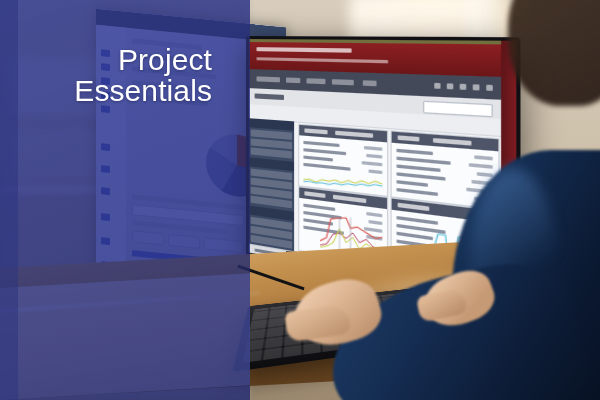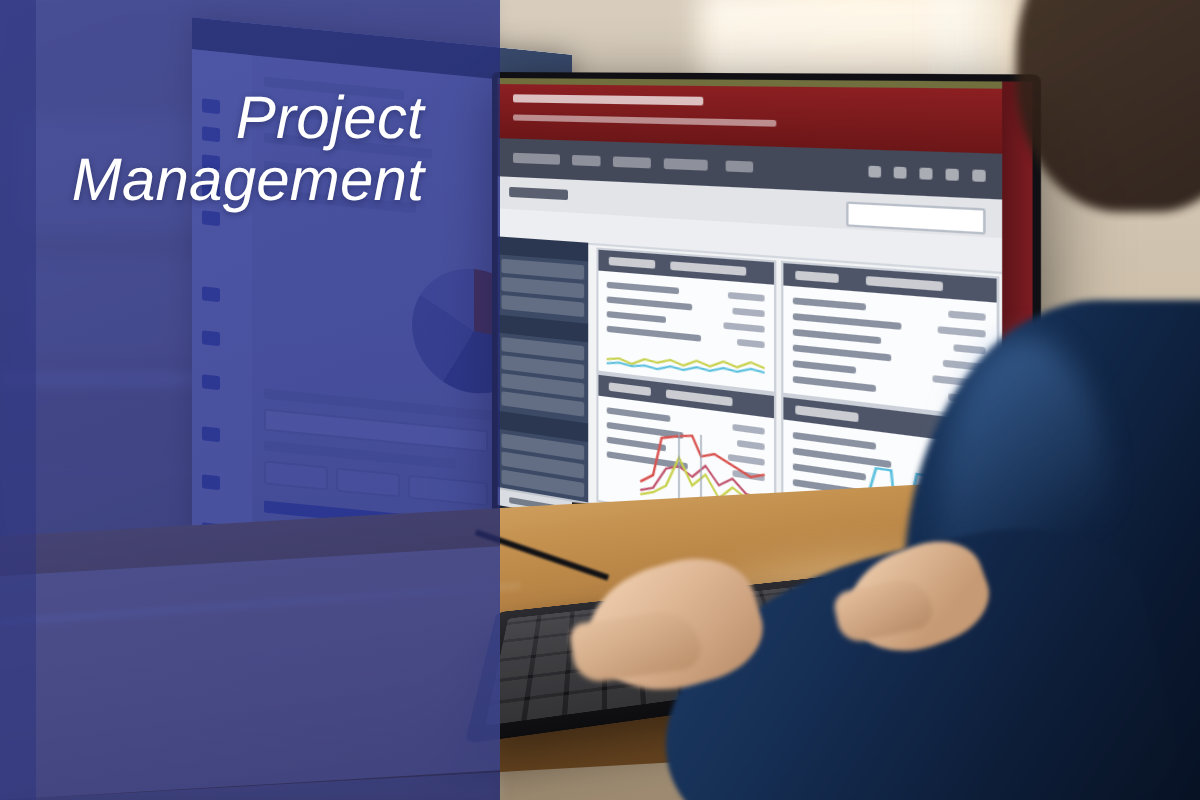--- a/index.html
+++ b/index.html
@@ -262,21 +262,21 @@
     position:absolute;left:0;top:44px;width:212px;
     text-align:right;
     color:#ffffff;
     font-family:"Liberation Sans",sans-serif;
     font-weight:400;
     font-size:30px;
     line-height:31px;
     letter-spacing:.1px;
     text-shadow:0 1px 3px rgba(18,22,62,.45);
   }
-  .title .ln{display:block;white-space:nowrap;font-style:italic;}
+  .title .ln{display:block;white-space:nowrap;}
 </style>
 </head>
 <body>
 
 <div id="banner">
 
   <div class="photo">
 
     <div class="wall"></div>
     <div class="wall-left"></div>
@@ -504,16 +504,16 @@
 
   <div class="overlay-wrap">
     <div class="ov-main"></div>
     <div class="ov-tint"></div>
     <div class="ov-light"></div>
     <div class="ov-strip"></div>
   </div>
 
   <div class="title">
     <span class="ln">Project</span>
-    <span class="ln">Management</span>
+    <span class="ln">Essentials</span>
   </div>
 
 </div>
 
 </body></html>

